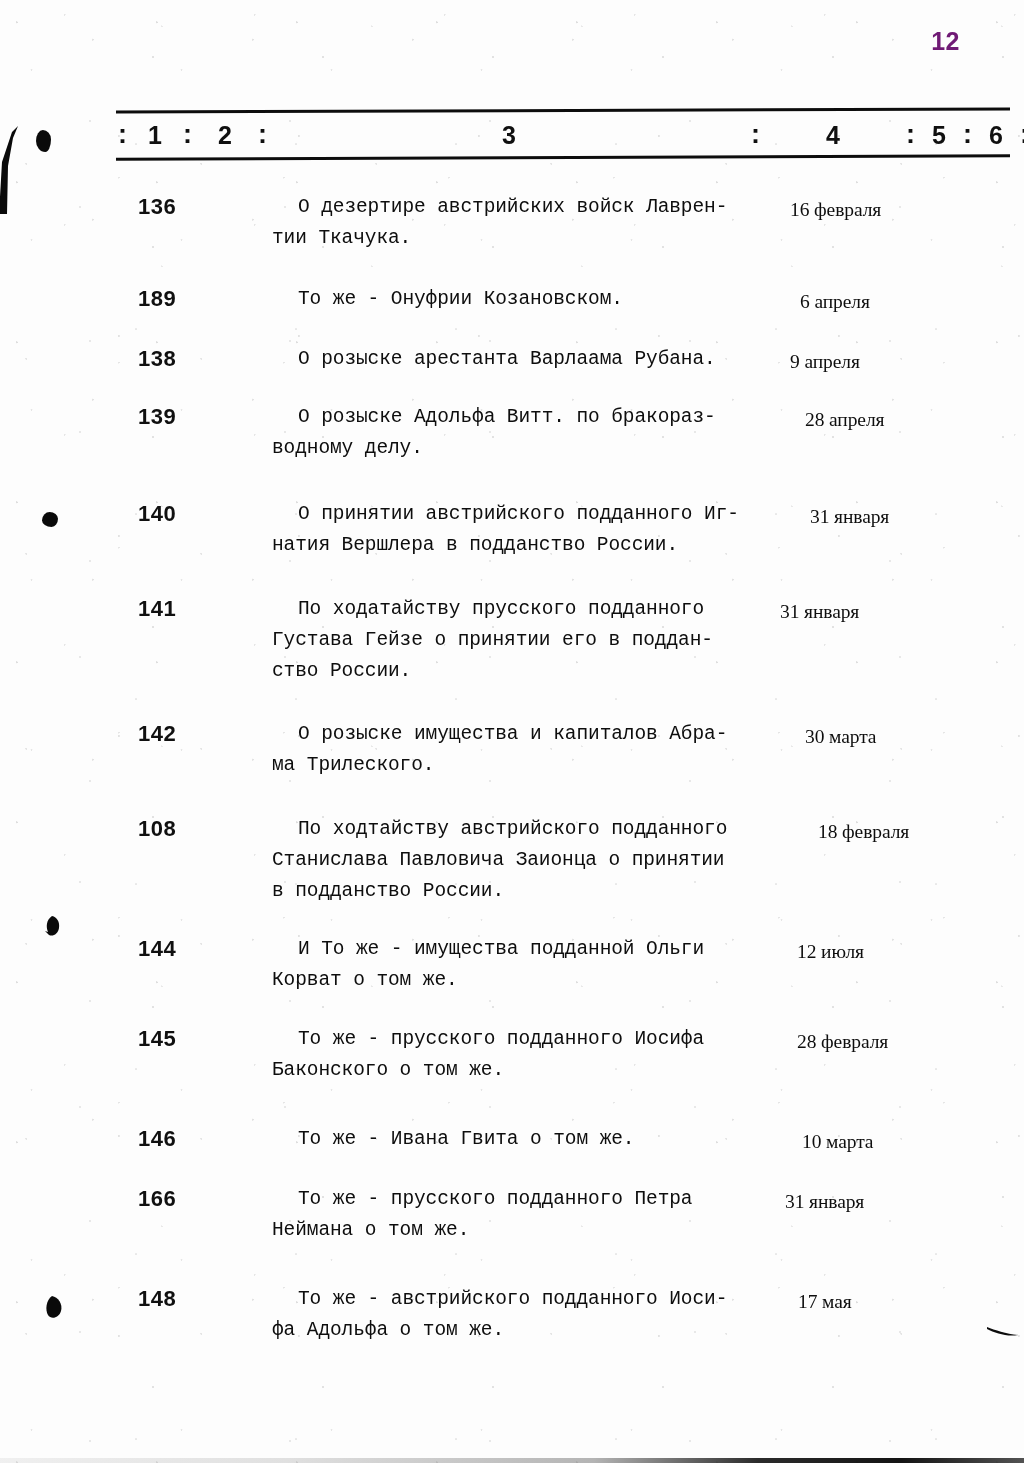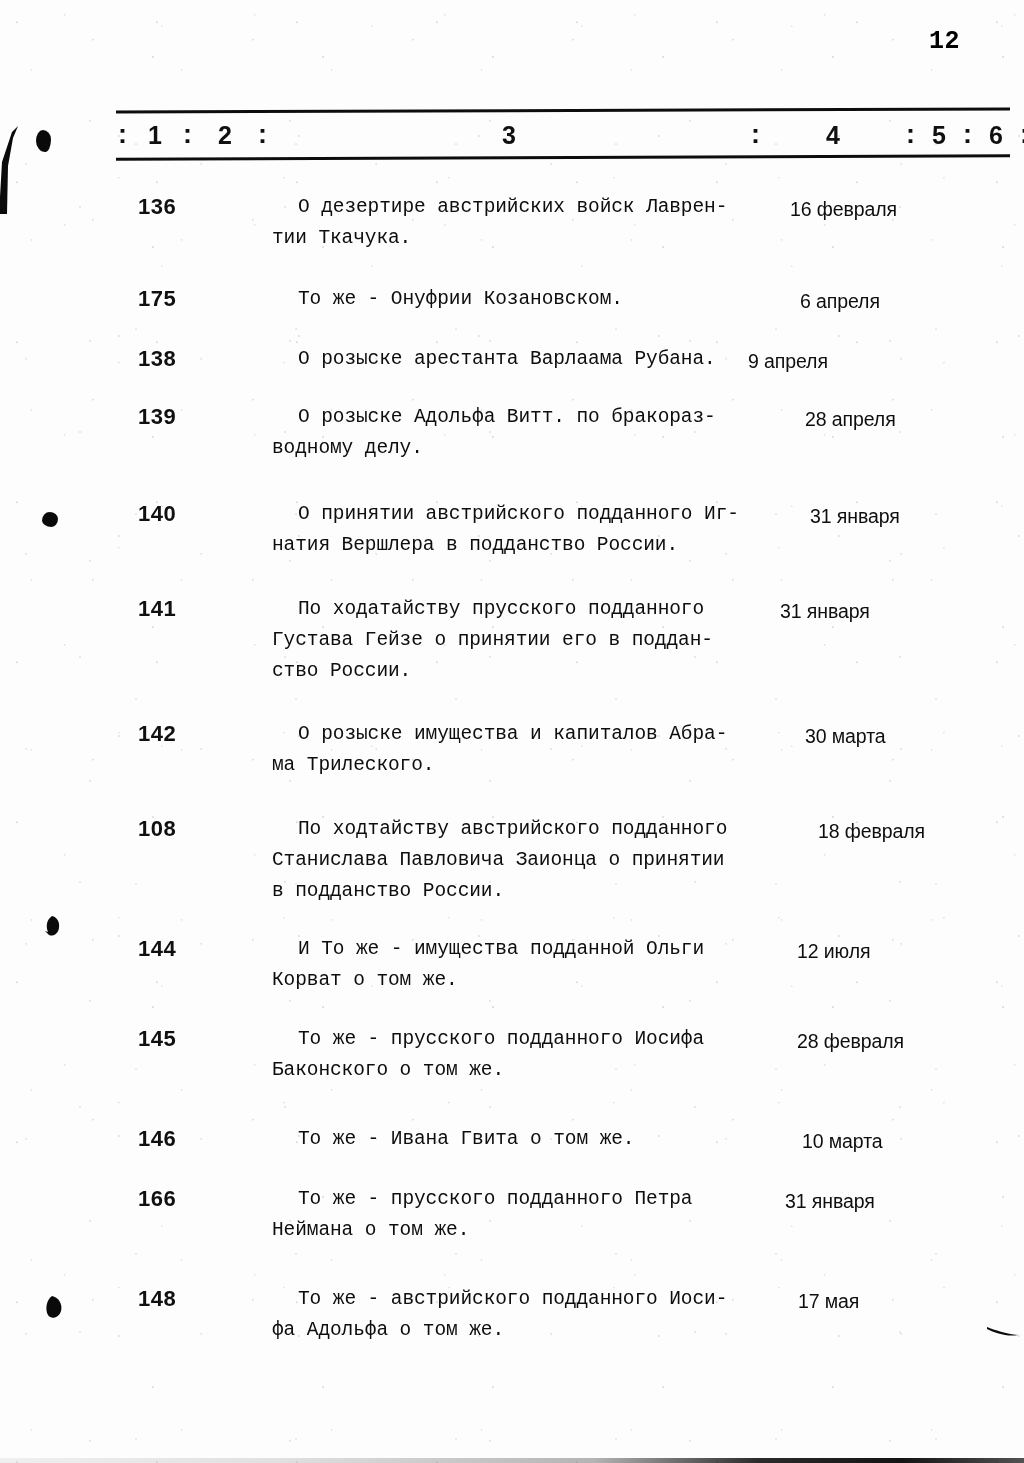--- a/index.html
+++ b/index.html
@@ -42,25 +42,25 @@
     background-size: 140px 160px, 190px 210px, 160px 180px, 210px 240px,
                      170px 190px, 150px 170px, 200px 220px, 180px 200px,
                      160px 185px, 175px 195px, 205px 225px, 165px 185px;
   }
 
   
   #page-number {
     position: absolute;
     top: 27px;
     right: 64px;
-    font-family: Liberation Mono, monospace;
+    font-family: Liberation Sans, sans-serif;
     font-size: 25px;
     font-weight: 700;
     letter-spacing: .5px;
-    color: #000000;
+    color: #701a75;
   }
 
   
   #col-header {
     position: absolute;
     left: 116px;
     top: 106px;
     width: 894px;
     height: 56px;
   }
@@ -136,21 +136,21 @@
     font-size: 19.5px;
     line-height: 31px;
     color: #0e0e0e;
     letter-spacing: -0.1px;
     white-space: pre-line;
     text-indent: 26px;
   }
   .entry-date {
     position: absolute;
     top: 0;
-    font-family: Liberation Sans, sans-serif;
+    font-family: Liberation Serif, serif;
     font-size: 19.5px;
     line-height: 31px;
     color: #0e0e0e;
     letter-spacing: -0.1px;
     white-space: nowrap;
   }
 
   
   .margin-mark {
     position: absolute;
@@ -205,28 +205,28 @@
   </div>
 
   <div id="entries">
       <div class="entry" style="position: absolute; left: 0px; top: 18px; width: 1024px;">
         <div class="entry-num">136</div>
         <div class="entry-body">О дезертире австрийских войск Лаврен-
 тии Ткачука.</div>
         <div class="entry-date" style="left: 790px;">16 февраля</div>
       </div>
       <div class="entry" style="position: absolute; left: 0px; top: 110px; width: 1024px;">
-        <div class="entry-num">175</div>
+        <div class="entry-num">189</div>
         <div class="entry-body">То же - Онуфрии Козановском.</div>
         <div class="entry-date" style="left: 800px;">6 апреля</div>
       </div>
       <div class="entry" style="position: absolute; left: 0px; top: 170px; width: 1024px;">
         <div class="entry-num">138</div>
         <div class="entry-body">О розыске арестанта Варлаама  Рубана.</div>
-        <div class="entry-date" style="left: 748px;">9 апреля</div>
+        <div class="entry-date" style="left: 790px;">9 апреля</div>
       </div>
       <div class="entry" style="position: absolute; left: 0px; top: 228px; width: 1024px;">
         <div class="entry-num">139</div>
         <div class="entry-body">О розыске Адольфа Витт. по бракораз-
 водному делу.</div>
         <div class="entry-date" style="left: 805px;">28 апреля</div>
       </div>
       <div class="entry" style="position: absolute; left: 0px; top: 325px; width: 1024px;">
         <div class="entry-num">140</div>
         <div class="entry-body">О принятии австрийского подданного Иг-

